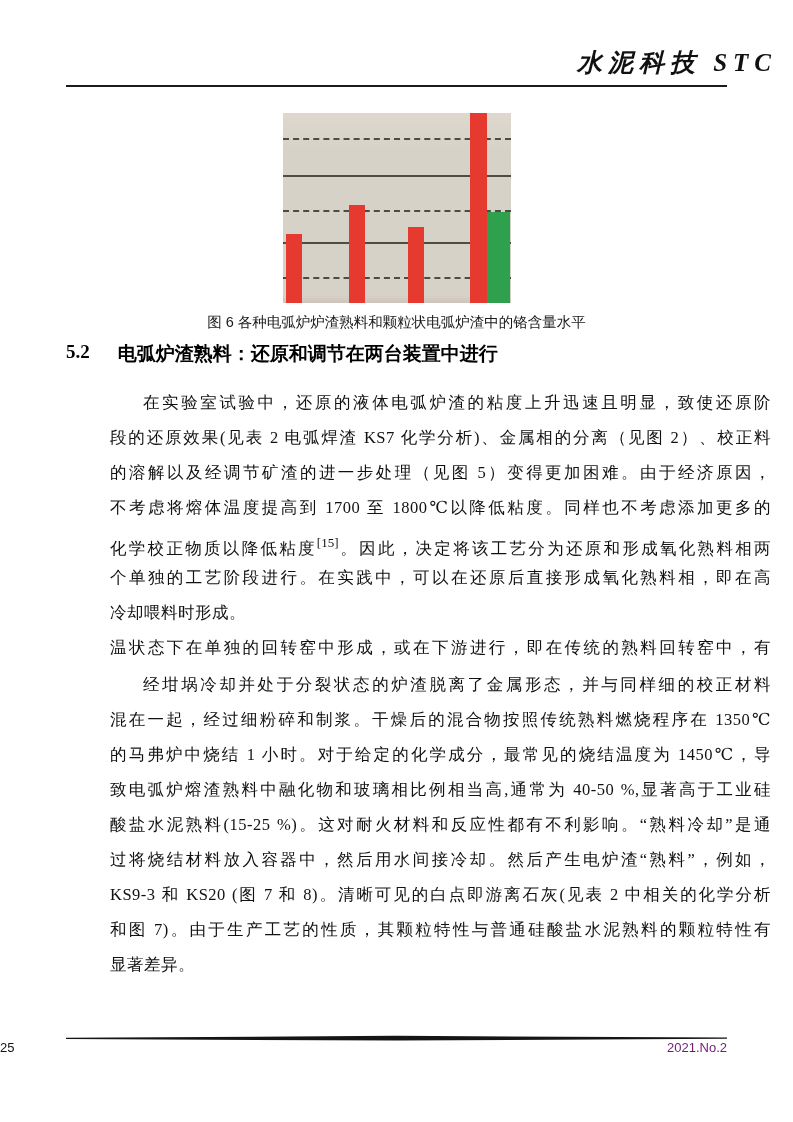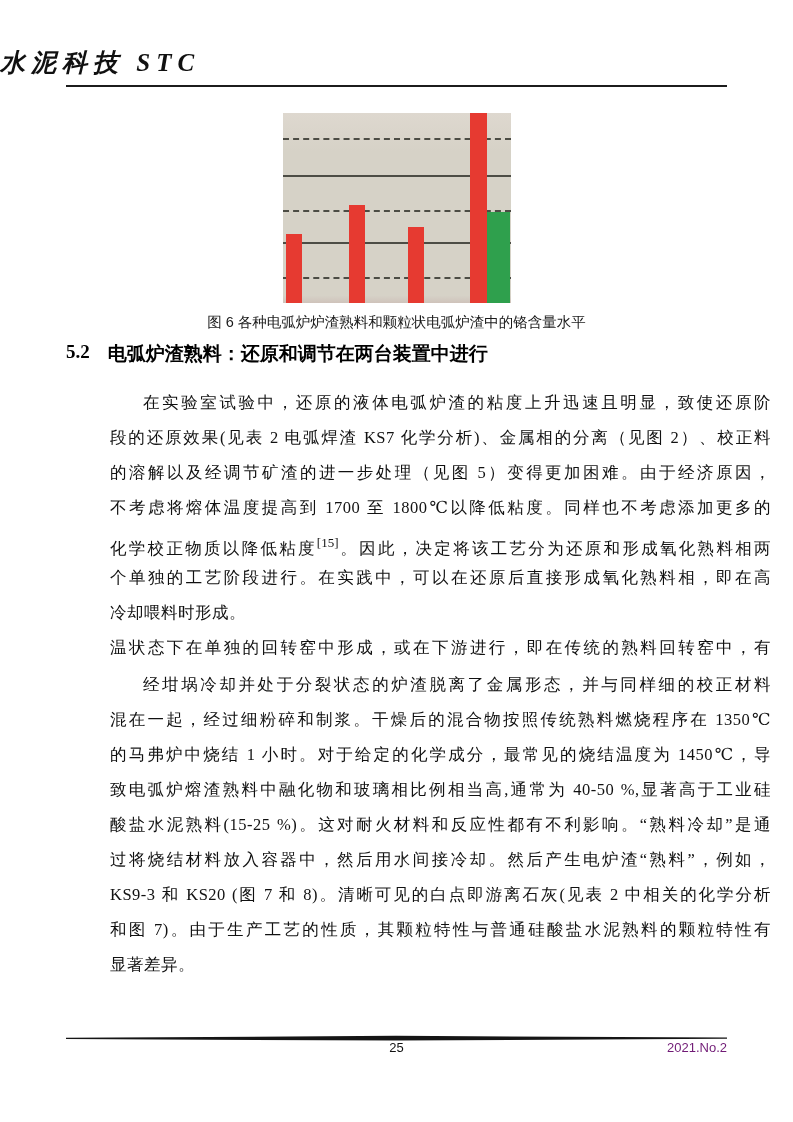--- a/index.html
+++ b/index.html
@@ -8,21 +8,21 @@
     width:793px;height:1122px;
     margin:0 auto;
     background:#ffffff;
     font-family:"Liberation Serif","DejaVu Serif",serif;
     color:#111;
     overflow:hidden;
   }
   
   .header-title{
     position:absolute;top:46px;left:0;right:16px;
-    text-align:left;
+    text-align:right;
     font-size:25px;
     font-style:italic;
     letter-spacing:6px;
     font-weight:600;
     color:#101010;
   }
   .header-rule{
     position:absolute;top:85px;left:66px;right:66px;
     height:0;border-top:2px solid #1c1c1c;
   }
@@ -47,21 +47,21 @@
     font-size:14.5px;
     color:#1a1a1a;
     font-family:"Liberation Sans","DejaVu Sans",sans-serif;
   }
   
   .section-heading{
     position:absolute;top:341px;left:66px;right:66px;
     font-size:19px;font-weight:bold;
     font-family:"Liberation Sans","DejaVu Sans",sans-serif;
     color:#000;
-    display:flex;gap:18px;
+    display:flex;gap:28px;
   }
   .section-heading .num{font-family:"Liberation Serif","DejaVu Serif",serif;}
   
   .bodytext{position:absolute;left:66px;width:661px;margin-left:44px;}
   .para1{top:385px;}
   .para2{top:667px;}
   .line{
     height:35px;line-height:35px;
     font-size:16.5px;
     letter-spacing:0.5px;
@@ -70,21 +70,21 @@
     white-space:nowrap;
     overflow:visible;
   }
   .line.indent{text-indent:2em;}
   .line.last{text-align-last:left;}
   .sup{vertical-align:super;font-size:13px;letter-spacing:0;}
   
   .footer-rule{position:absolute;left:66px;top:1029px;width:661px;height:8px;}
   .footer-page{
     position:absolute;top:1040px;left:0;right:0;
-    text-align:center;font-size:13px;color:#111;
+    text-align:left;font-size:13px;color:#111;
     font-family:"Liberation Sans","DejaVu Sans",sans-serif;
   }
   .footer-issue{
     position:absolute;top:1040px;right:66px;
     font-size:13px;color:#701a75;
     font-family:"Liberation Sans","DejaVu Sans",sans-serif;
   }
 </style>
 </head>
 <body>

